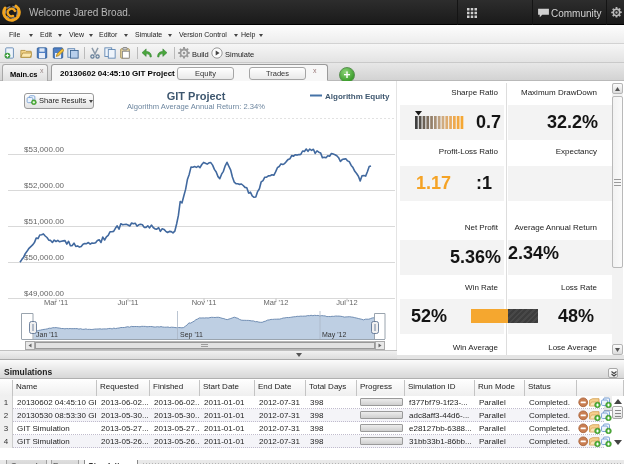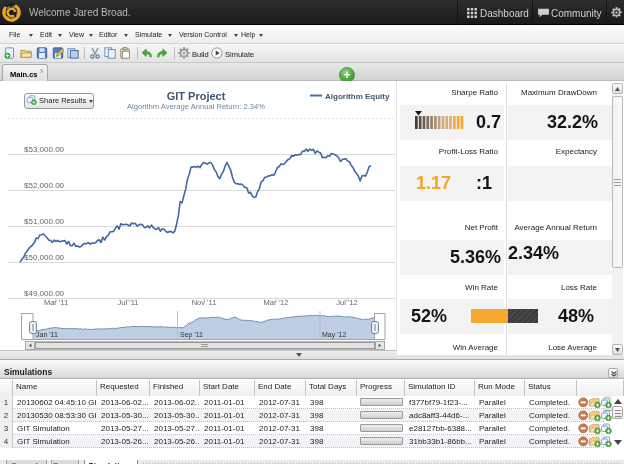--- a/index.html
+++ b/index.html
@@ -52,21 +52,20 @@
         <rect x="4.5" y="0" width="3" height="3"></rect>
         <rect x="9" y="0" width="3" height="3"></rect>
         <rect x="0" y="4.5" width="3" height="3"></rect>
         <rect x="4.5" y="4.5" width="3" height="3"></rect>
         <rect x="9" y="4.5" width="3" height="3"></rect>
         <rect x="0" y="9" width="3" height="3"></rect>
         <rect x="4.5" y="9" width="3" height="3"></rect>
         <rect x="9" y="9" width="3" height="3"></rect>
       </g>
     </svg>
-  <div class="tb-item" style="left:480px;top:8px">Dashboard</div>
   <svg class="abs" style="left:538px;top:8px" width="11" height="10" viewBox="0 0 13 12">
       <path d="M0 1 h13 v7 h-8 l-3 3 v-3 h-2 z" fill="#cfcfcf"></path>
     </svg>
   <div class="tb-item" style="left:551px;top:8px">Community</div>
   <svg class="abs" style="left:611px;top:7px" width="11" height="11" viewBox="0 0 16 16">
       <path fill="#b9b9b9" d="M8 4.5A3.5 3.5 0 1 0 8 11.5 3.5 3.5 0 1 0 8 4.5zM8 6.3A1.7 1.7 0 1 1 8 9.7 1.7 1.7 0 1 1 8 6.3zM6.8 0h2.4l.3 2.1 1.4.6L12.6 1.4 14.3 3.1 13 4.8l.6 1.4 2.1.3v2.4l-2.1.3-.6 1.4 1.3 1.7-1.7 1.7-1.7-1.3-1.4.6-.3 2.1H6.8l-.3-2.1-1.4-.6-1.7 1.3-1.7-1.7 1.3-1.7-.6-1.4L.3 9.2V6.8l2.1-.3.6-1.4L1.7 3.4 3.4 1.7l1.7 1.3 1.4-.6z"></path>
     </svg>
 </div>
 
 <div id="menubar">
@@ -140,20 +139,26 @@
       <circle cx="7" cy="7" r="6" fill="#fdfdfd" stroke="#888"></circle>
       <path d="M5.5 4.2 l4.5 2.8 -4.5 2.8z" fill="#444"></path>
     </svg>
     <span class="abs" style="left:225px;top:6px">Simulate</span>
   </div>
 <div id="tabbar">
   <div class="tab" id="tab1">
       <span class="abs" style="left:7px;top:4.5px;font-weight:bold;font-size:7.5px">Main.cs</span>
       <span class="abs" style="left:37px;top:2px;font-size:7px;color:#988">x</span>
     </div>
+  <div class="tab" id="tab2">
+      <span class="abs" style="left:8px;top:4px;font-weight:bold;font-size:8px;white-space:nowrap">20130602 04:45:10 GIT Project</span>
+    <span class="pill" style="left:125px;width:57px">Equity</span>
+    <span class="pill" style="left:197px;width:57px">Trades</span>
+    <span class="abs" style="left:261px;top:2px;font-size:7px;color:#977">x</span>
+  </div>
   <div id="plus">+</div>
 </div>
 
 <div id="main">
  <div id="chartpane">
   <div id="share"><svg width="11" height="10" viewBox="0 0 12 11" style="vertical-align:-2px">
           <rect x="3.5" y="0.8" width="6.2" height="5.6" rx="1.2" fill="#eef4fb" stroke="#6f9bd2" stroke-width="0.9"></rect>
           <rect x="1.2" y="2.8" width="6.2" height="5.6" rx="1.2" fill="#eef4fb" stroke="#6f9bd2" stroke-width="0.9"></rect>
           <circle cx="8.6" cy="8" r="2.7" fill="#52b43c" stroke="#2e8420" stroke-width="0.6"></circle>
           <path d="M8.6 6.7v2.6M7.3 8h2.6" stroke="#fff" stroke-width="0.95"></path>

